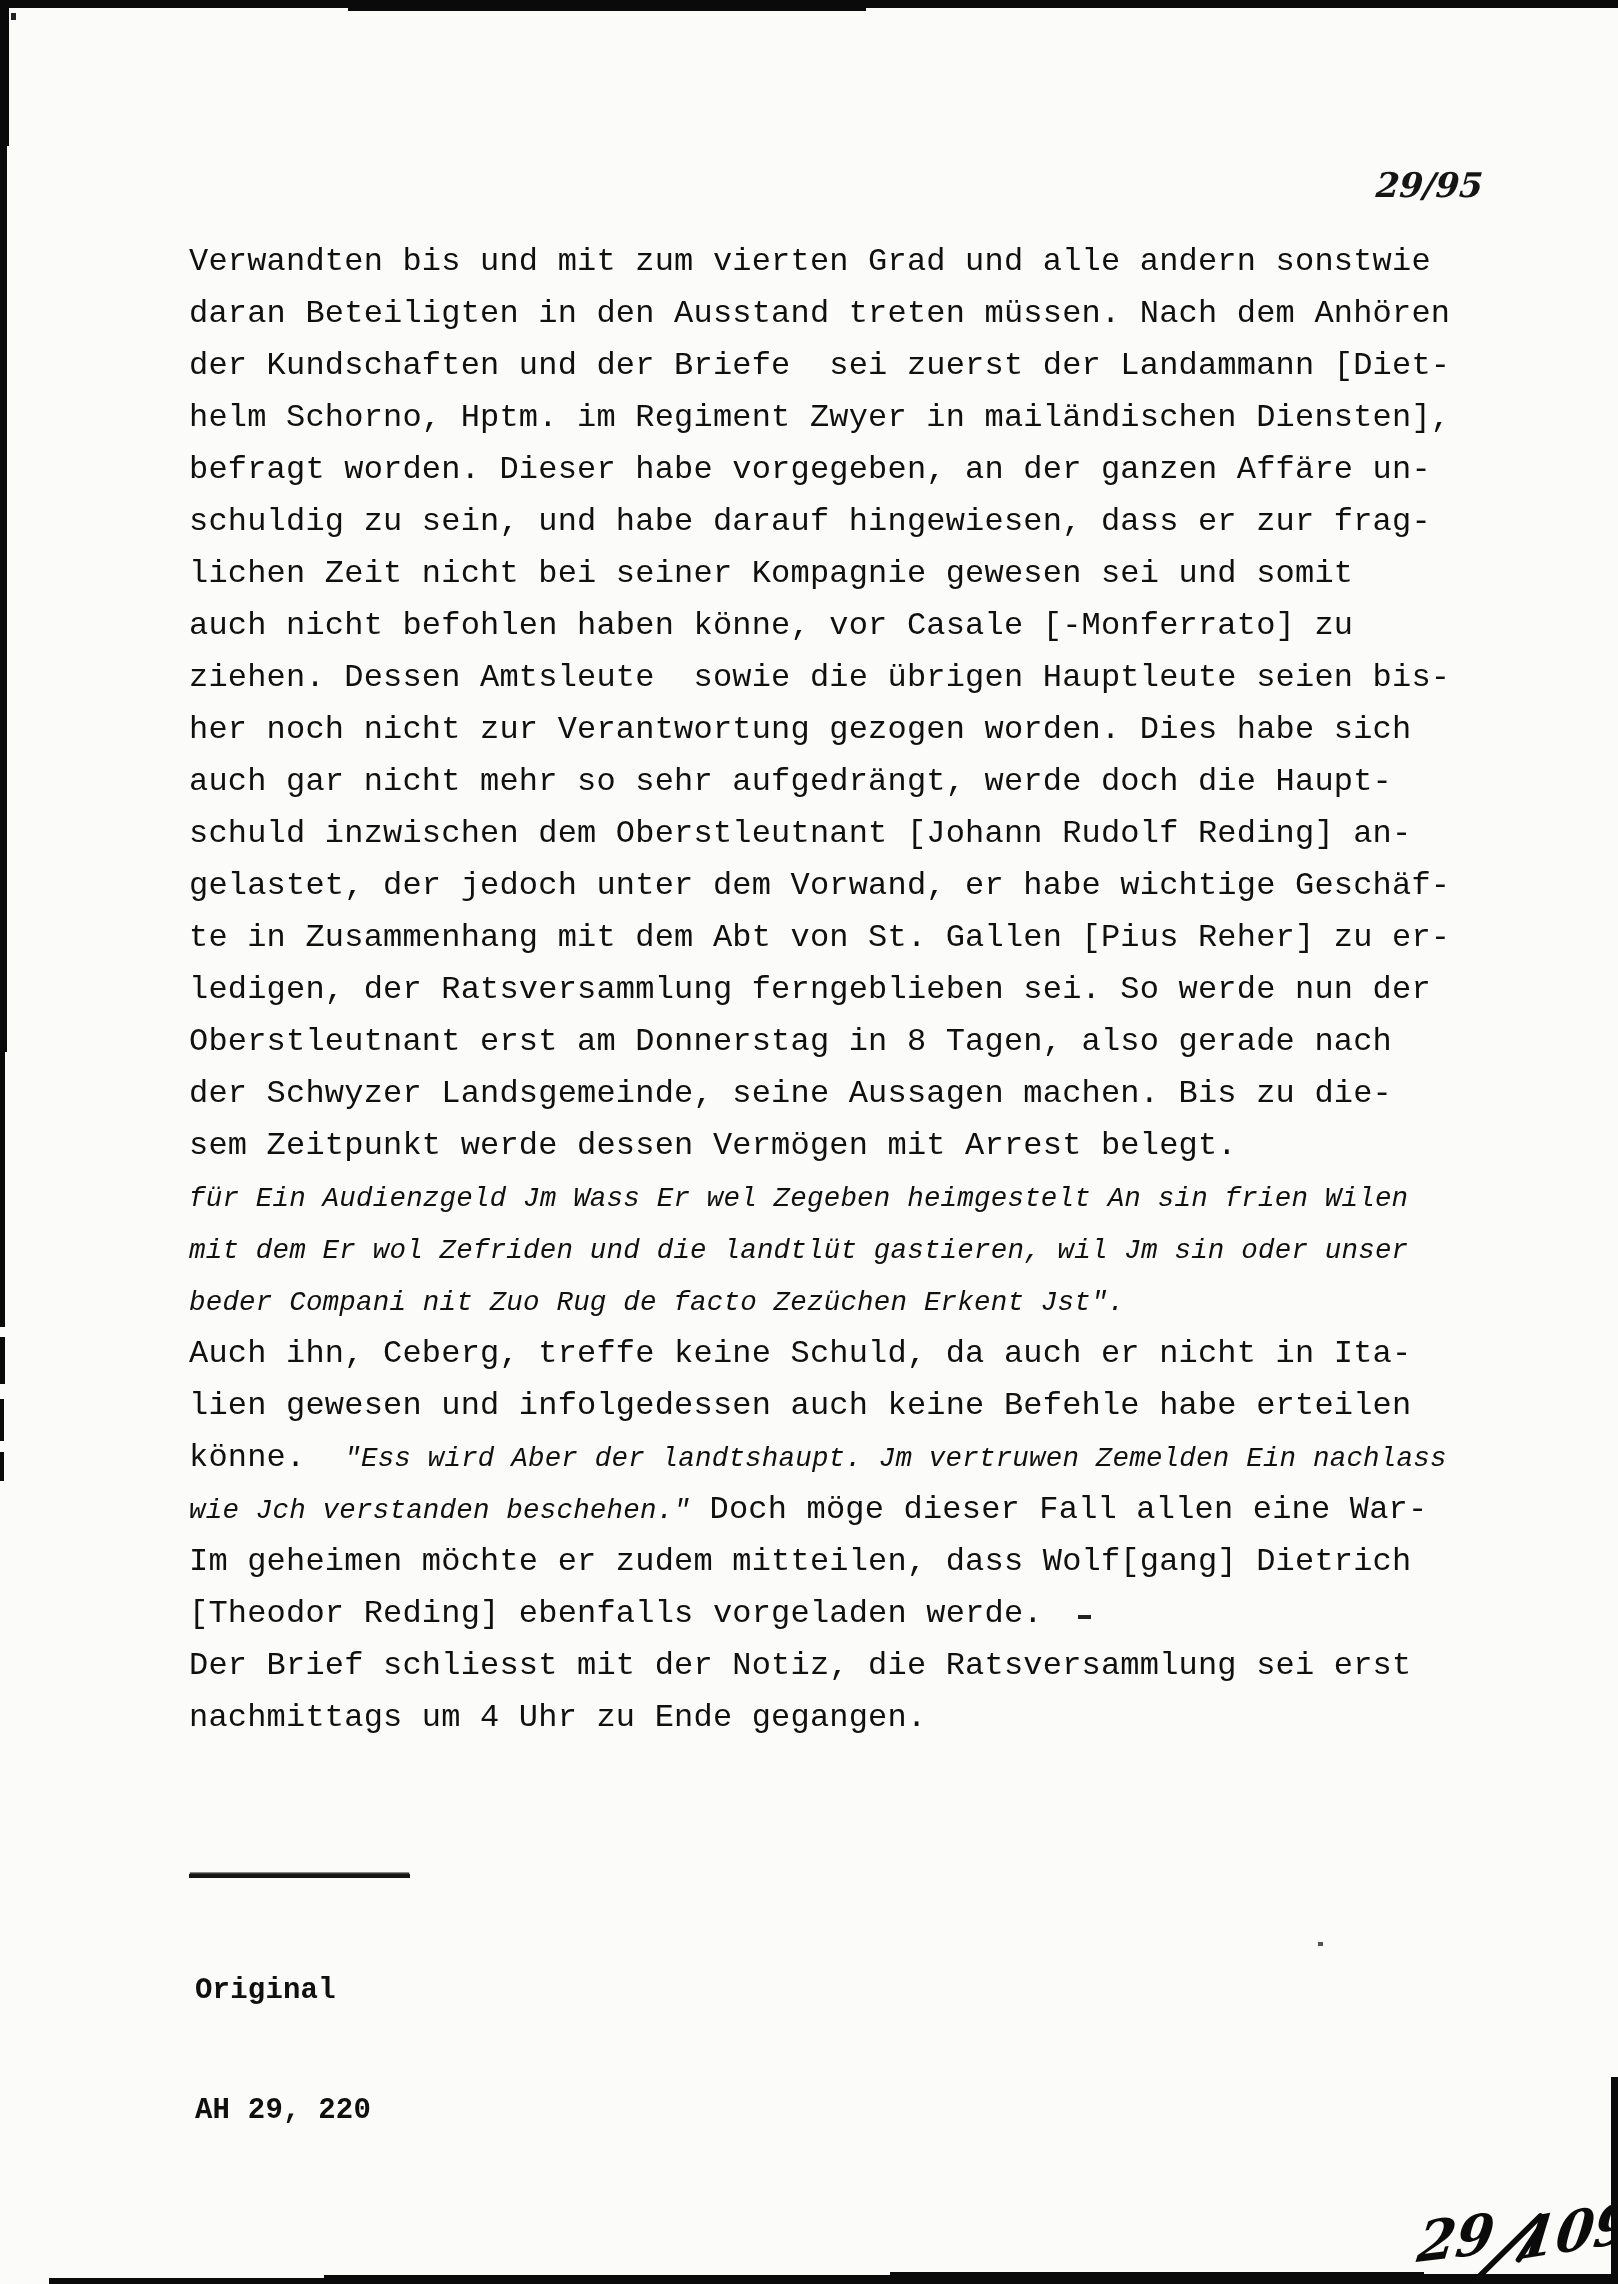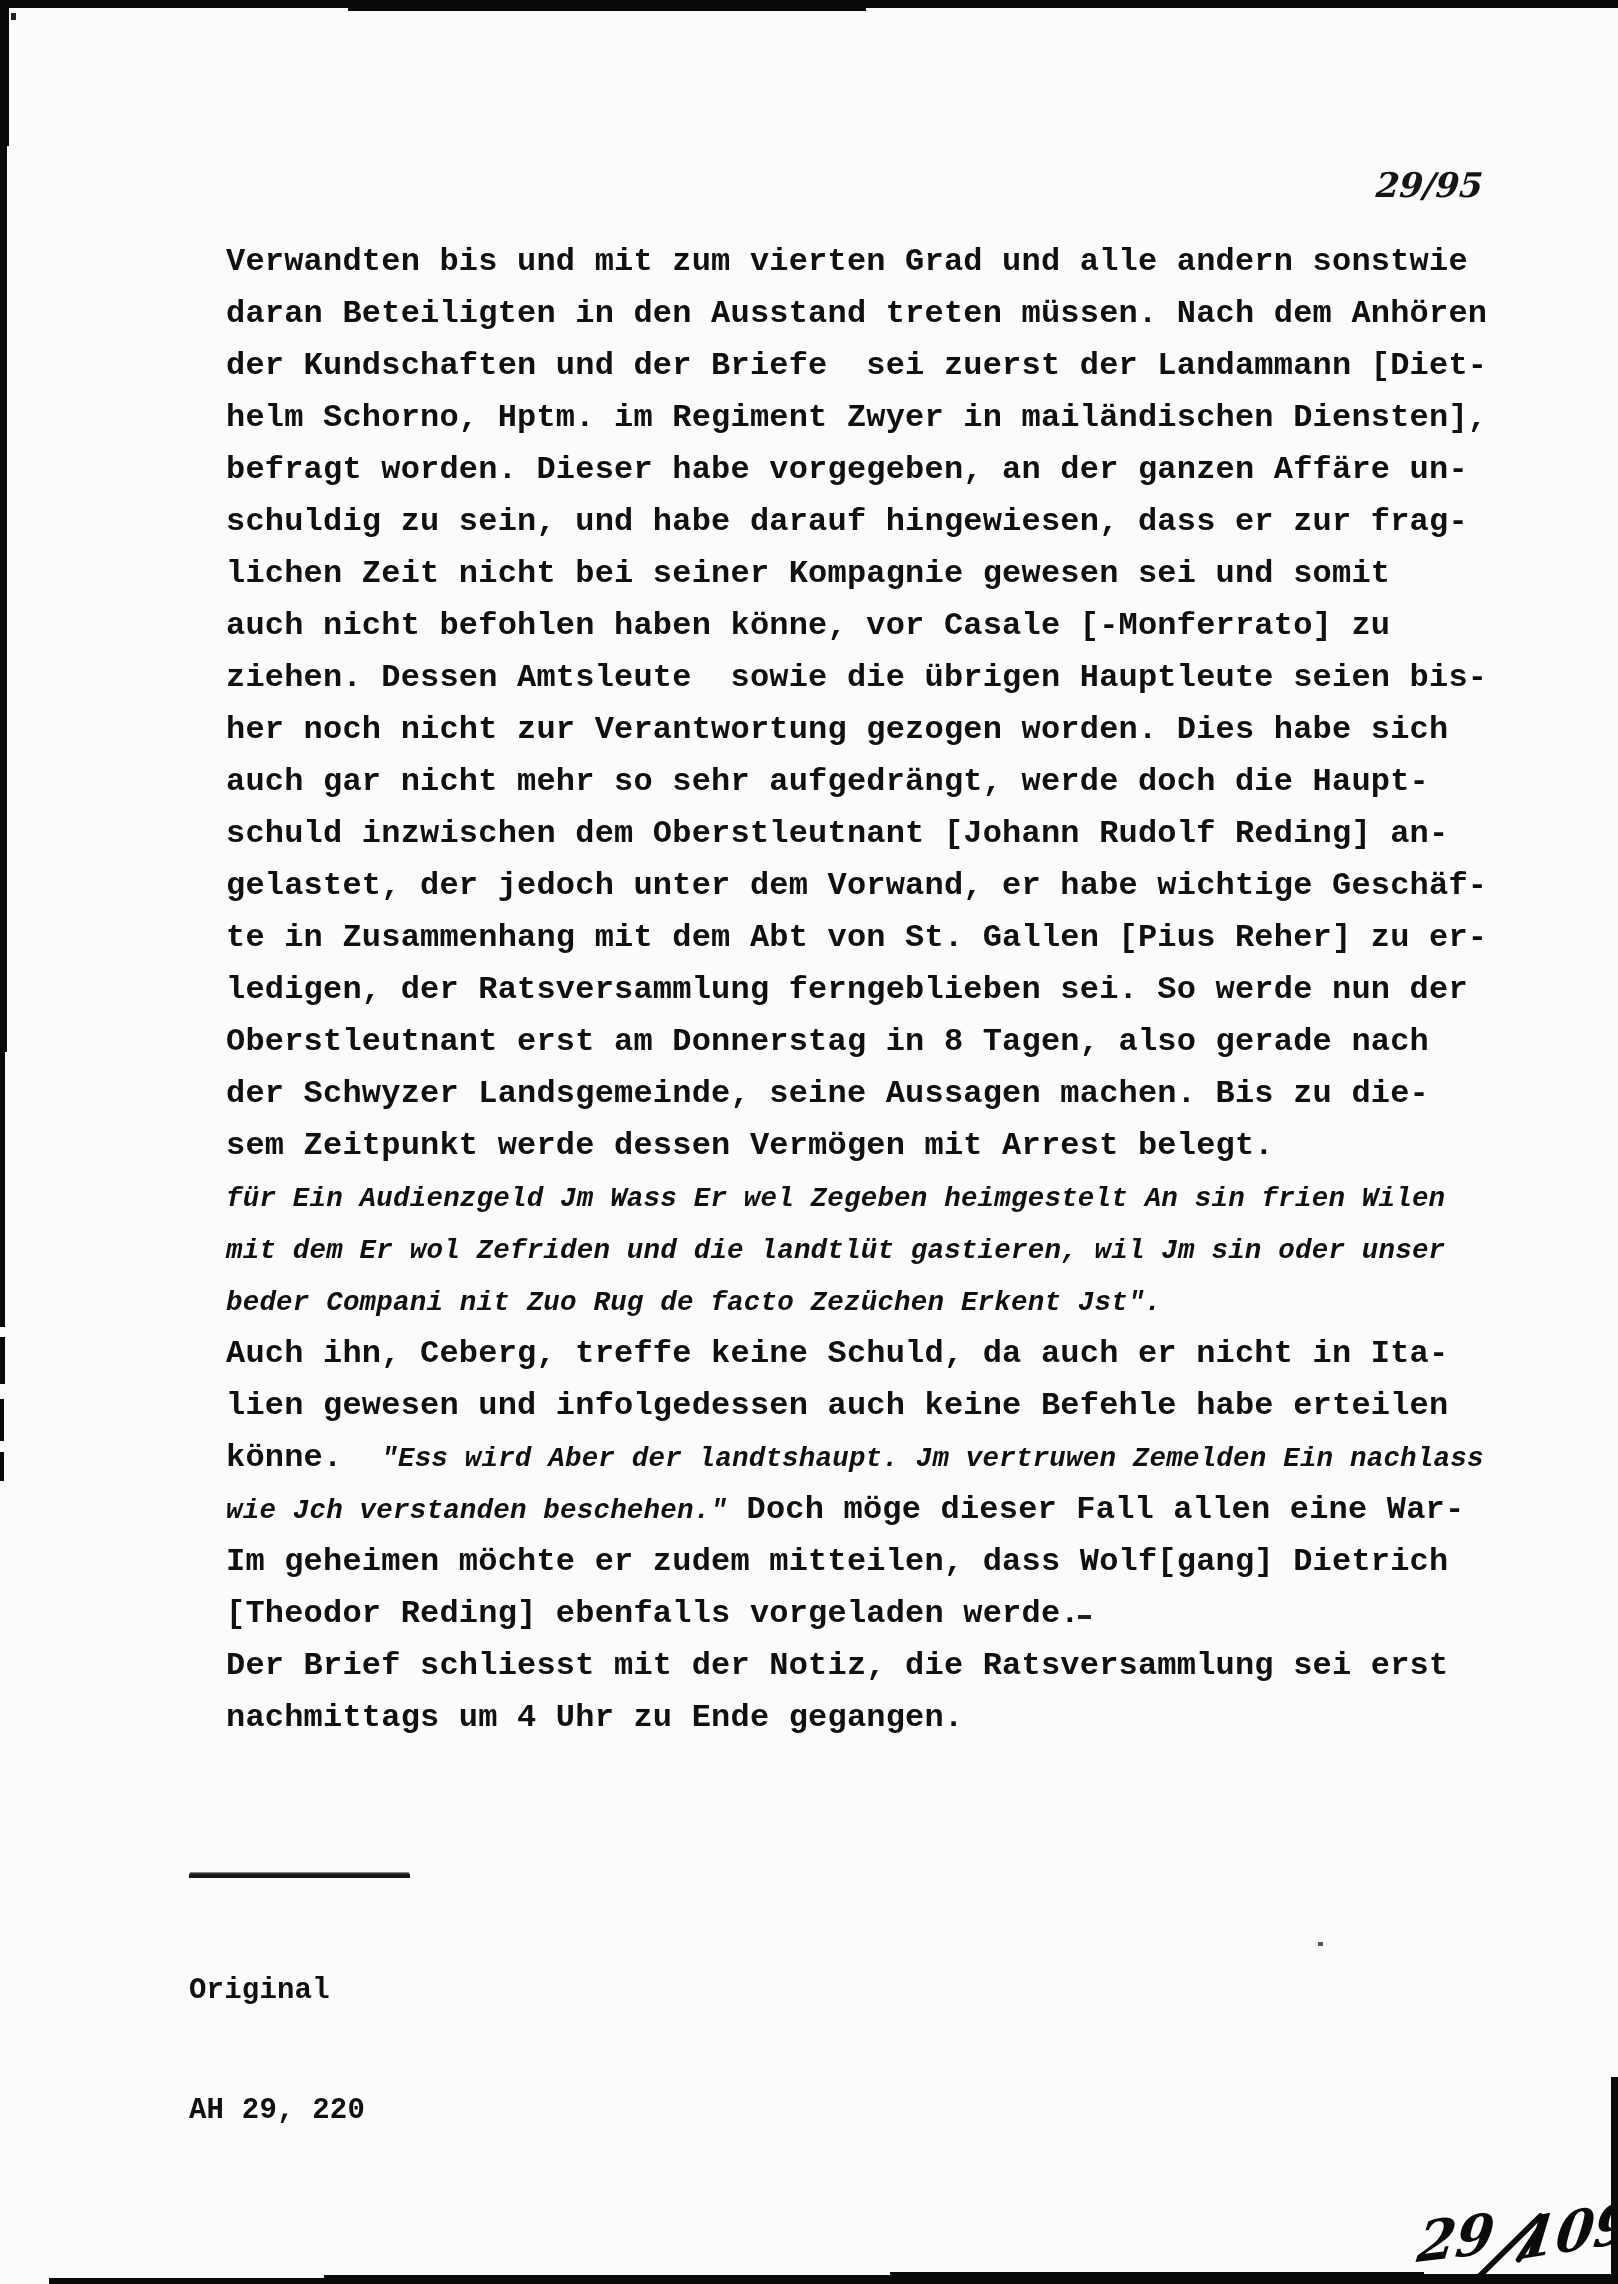--- a/index.html
+++ b/index.html
@@ -22,23 +22,22 @@
     position: absolute;
     left: 189px;
     top: 236px;
     width: 1327px;
   }
   .line {
     height: 52px;
     line-height: 52px;
     white-space: pre;
     font-size: 32px;
-    font-weight: bold;
+    font-weight: normal;
     letter-spacing: 0.2px;
-    margin-left: 37px;
   }
   .seg-n { }
   .seg-q {
     font-style: italic;
     font-size: 27.5px;
     letter-spacing: 0.2px;
   }
   .seg-u {
     font-family: "Liberation Serif", serif;
     text-decoration: underline;
@@ -65,21 +64,21 @@
     position: absolute;
     left: 189px;
     top: 1874px;
     width: 221px;
     height: 4px;
     background: #161616;
     box-shadow: 0 -2.4px 0 -0.8px #3a3a3a;
   }
   .footer {
     position: absolute;
-    left: 189px;
+    left: 195px;
     top: 1891px;
     font-size: 29px;
     font-weight: bold;
     line-height: 40px;
     white-space: pre;
     letter-spacing: 0.2px;
   }
 
   
   .hand {

